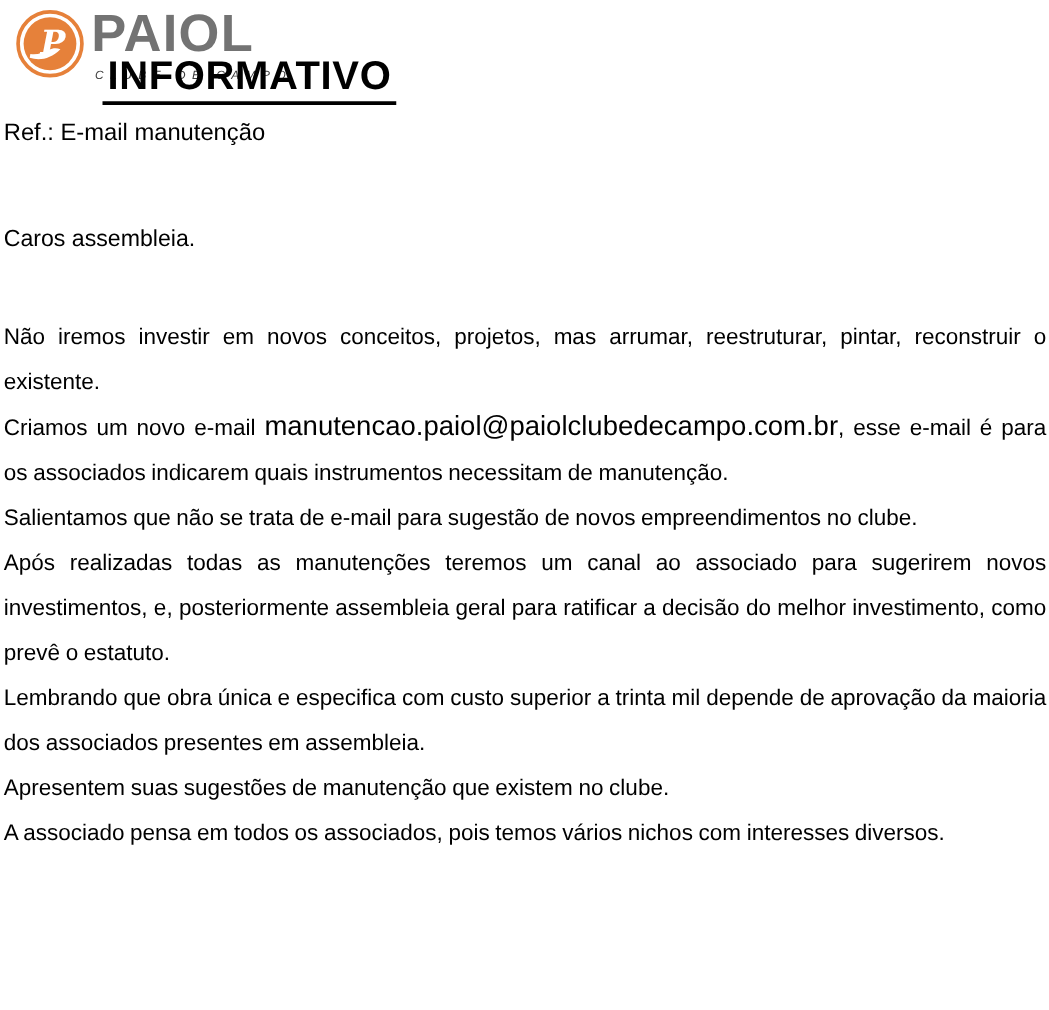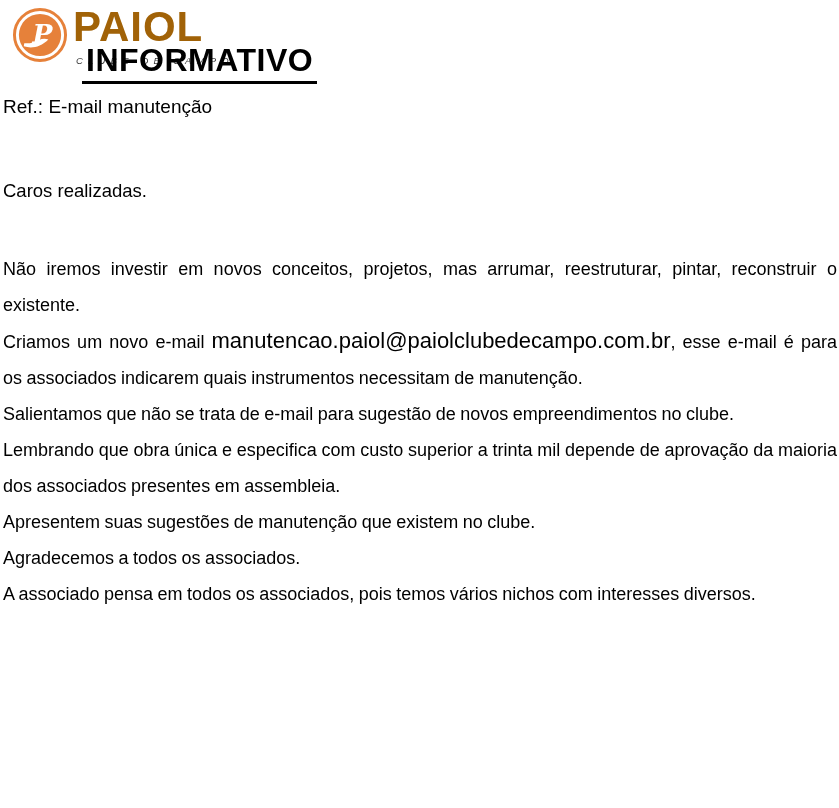--- a/index.html
+++ b/index.html
@@ -13,21 +13,21 @@
     position: relative;
     overflow: hidden;
   }
 
   
   .logo-group { position: absolute; top: 6px; left: 12px; width: 210px; height: 62px; }
   .logo-icon { position: absolute; top: 1px; left: 0; width: 56px; height: 56px; }
   .brand-name {
     position: absolute; left: 61px; top: -3px;
     font-size: 42px; line-height: 48px; font-weight: 600;
-    letter-spacing: 1px; color: #a16207;
+    letter-spacing: 1px; color: #737373;
   }
   .brand-tagline {
     position: absolute; left: 64px; top: 49px;
     font-size: 9.5px; font-weight: 500; letter-spacing: 5.2px;
     color: #3d3d3d; white-space: nowrap; font-style: italic;
   }
 
   
   .title-row { position: absolute; top: 42px; left: 12px; width: 100%; text-align: left; padding-left: 36px; }
   .title-text {
@@ -70,23 +70,23 @@
   </svg>
   <div class="brand-name">PAIOL</div>
   <div class="brand-tagline">CLUBE DE CAMPO</div>
 </div>
 
 <div class="title-row">
   <span class="title-text">INFORMATIVO</span>
 </div>
 
 <div class="ref-line">Ref.: E-mail manutenção</div>
-<div class="salutation">Caros realizadas.</div>
+<div class="salutation">Caros assembleia.</div>
 
 <div class="doc-body">
   <p>Não iremos investir em novos conceitos, projetos, mas arrumar, reestruturar, pintar, reconstruir o existente.</p>
   <p><span>Criamos um novo e-mail </span><span class="email-strong">manutencao.paiol@paiolclubedecampo.com.br</span><span>, esse e-mail é para os associados indicarem quais instrumentos necessitam de manutenção.</span></p>
   <p>Salientamos que não se trata de e-mail para sugestão de novos empreendimentos no clube.</p>
+  <p>Após realizadas todas as manutenções teremos um canal ao associado para sugerirem novos investimentos, e, posteriormente assembleia geral para ratificar a decisão do melhor investimento, como prevê o estatuto.</p>
   <p>Lembrando que obra única e especifica com custo superior a trinta mil depende de aprovação da maioria dos associados presentes em assembleia.</p>
   <p>Apresentem suas sugestões de manutenção que existem no clube.</p>
-  <p>Agradecemos a todos os associados.</p>
   <p>A associado pensa em todos os associados, pois temos vários nichos com interesses diversos.</p>
 </div>
 
 </body></html>

